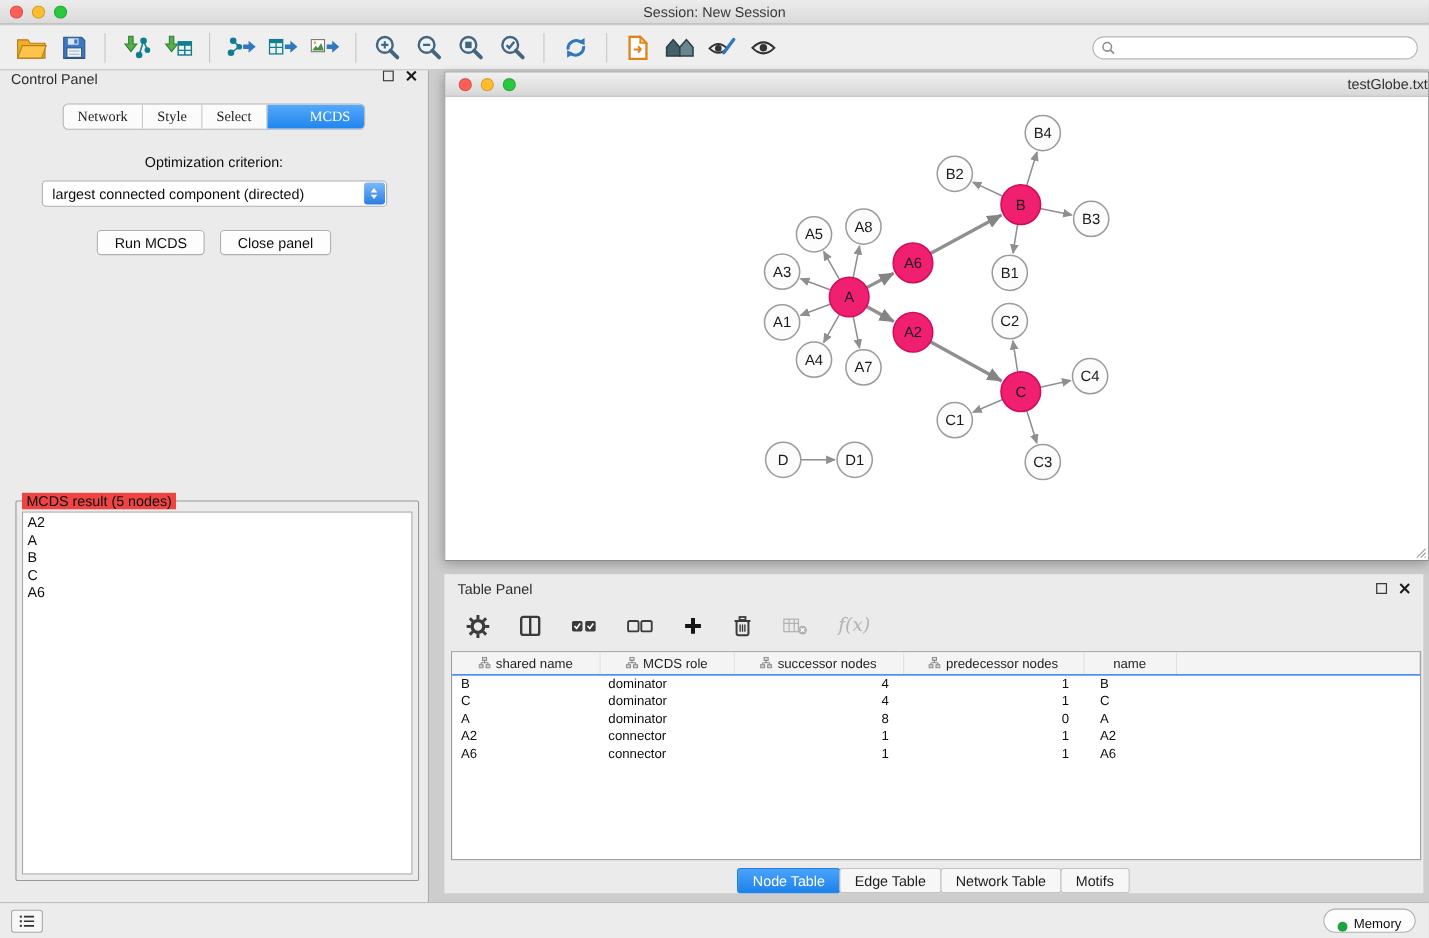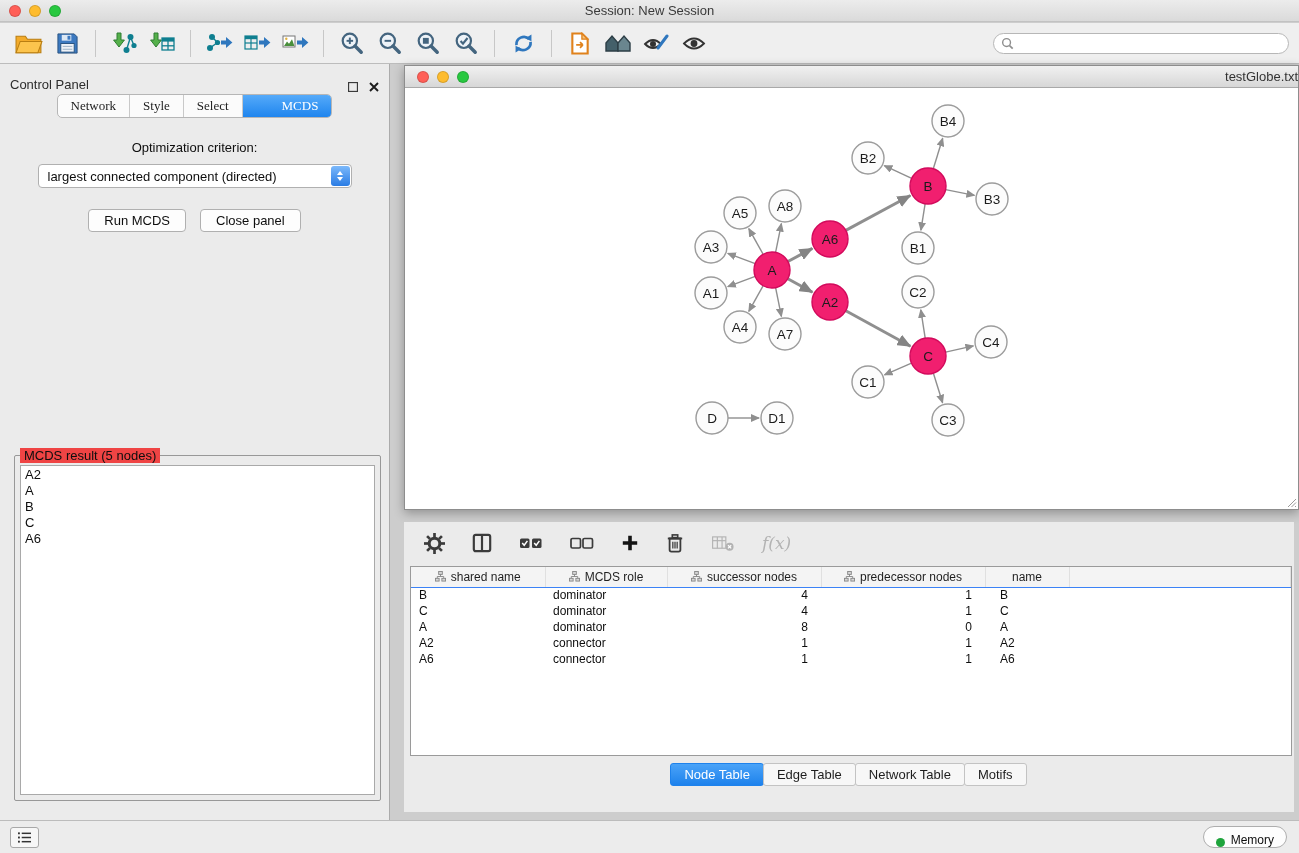--- a/index.html
+++ b/index.html
@@ -22,21 +22,21 @@
     border-bottom:1px solid #bcbcbc; display:flex; align-items:center; padding-left:10px; }
   .tb-btn { width:38px; height:34px; display:flex; align-items:center; justify-content:center; border-radius:4px; }
   .tb-sep { width:1px; height:27px; background:#c7c7c7; margin:0 9px; }
   .search-wrap { position:absolute; right:10px; top:10px; width:296px; height:21px; background:#fff;
     border:1px solid #b7b7b7; border-radius:11px; display:flex; align-items:center; padding-left:7px; }
   .search-input { border:none; outline:none; flex:1; height:17px; font-size:12px; background:transparent; margin-left:4px; font-family:"Liberation Sans",sans-serif; }
 
   
   .control-panel { position:absolute; left:0; top:64px; width:390px; bottom:33px;
     background:#ebebeb; border-right:1px solid #ababab; }
-  .panel-header { height:28px; display:flex; align-items:flex-end; padding:0 10px; font-size:13px; color:#2c2c2c; }
+  .panel-header { height:28px; display:flex; align-items:flex-start; padding:0 10px; font-size:13px; color:#2c2c2c; }
   .panel-header .spacer{flex:1}
   .win-icon { margin-left:11px; display:flex; align-items:center; }
   .cp-tabs { display:flex; justify-content:center; margin-top:2px;font-family:Liberation Serif, serif; }
   .seg { display:flex; border:1px solid #b6b6b6; border-radius:5px; overflow:hidden; background:#fbfbfb; }
   .seg-tab { padding:3px 13px; font-size:13px; color:#1d1d1d; border-left:1px solid #c9c9c9; }
   .seg-tab:first-child{ border-left:none; }
   .seg-tab.active { background:linear-gradient(#55aaf9,#1f85ee); color:#fff;padding-left:39px; }
   .opt-label { text-align:center; margin-top:22px; font-size:13px; color:#0e0e0e; }
   .dropdown { margin:9px auto 0; width:314px; height:24px; background:#fff; border:1px solid #b0b0b0;
     border-radius:4px; display:flex; align-items:center; padding:0 1px; }
@@ -430,20 +430,34 @@
         <g stroke="#9a9a9a" stroke-width="1">
           <line x1="11" y1="3" x2="3" y2="11"></line>
           <line x1="11" y1="6.5" x2="6.5" y2="11"></line>
           <line x1="11" y1="10" x2="10" y2="11"></line>
         </g>
       </svg>
   </div>
 </div>
 
 <div class="table-panel">
+  <div class="tp-header">
+    <span>Table Panel</span>
+    <span class="spacer"></span>
+    <span class="win-icon">
+        <svg width="10" height="10" viewBox="0 0 10 10">
+          <rect x="0.5" y="0.5" width="9" height="9" fill="none" stroke="#3a3a3a" stroke-width="1.3"></rect>
+        </svg>
+      </span>
+    <span class="win-icon">
+        <svg width="10" height="10" viewBox="0 0 10 10">
+          <path d="M1 1 L9 9 M9 1 L1 9" stroke="#1c1c1c" stroke-width="1.9"></path>
+        </svg>
+      </span>
+  </div>
   <div class="tp-toolbar">
     <span class="ticon">
       <svg width="21" height="21" viewBox="0 0 22 22">
           <g fill="#3b3b3b">
             <circle cx="11" cy="11" r="5.6" fill="none" stroke="#3b3b3b" stroke-width="3.2"></circle>
             <rect x="9.6" y="0" width="2.8" height="4.2"></rect>
             <rect x="9.6" y="17.8" width="2.8" height="4.2"></rect>
             <rect x="0" y="9.6" width="4.2" height="2.8"></rect>
             <rect x="17.8" y="9.6" width="4.2" height="2.8"></rect>
             <g transform="rotate(45 11 11)">

